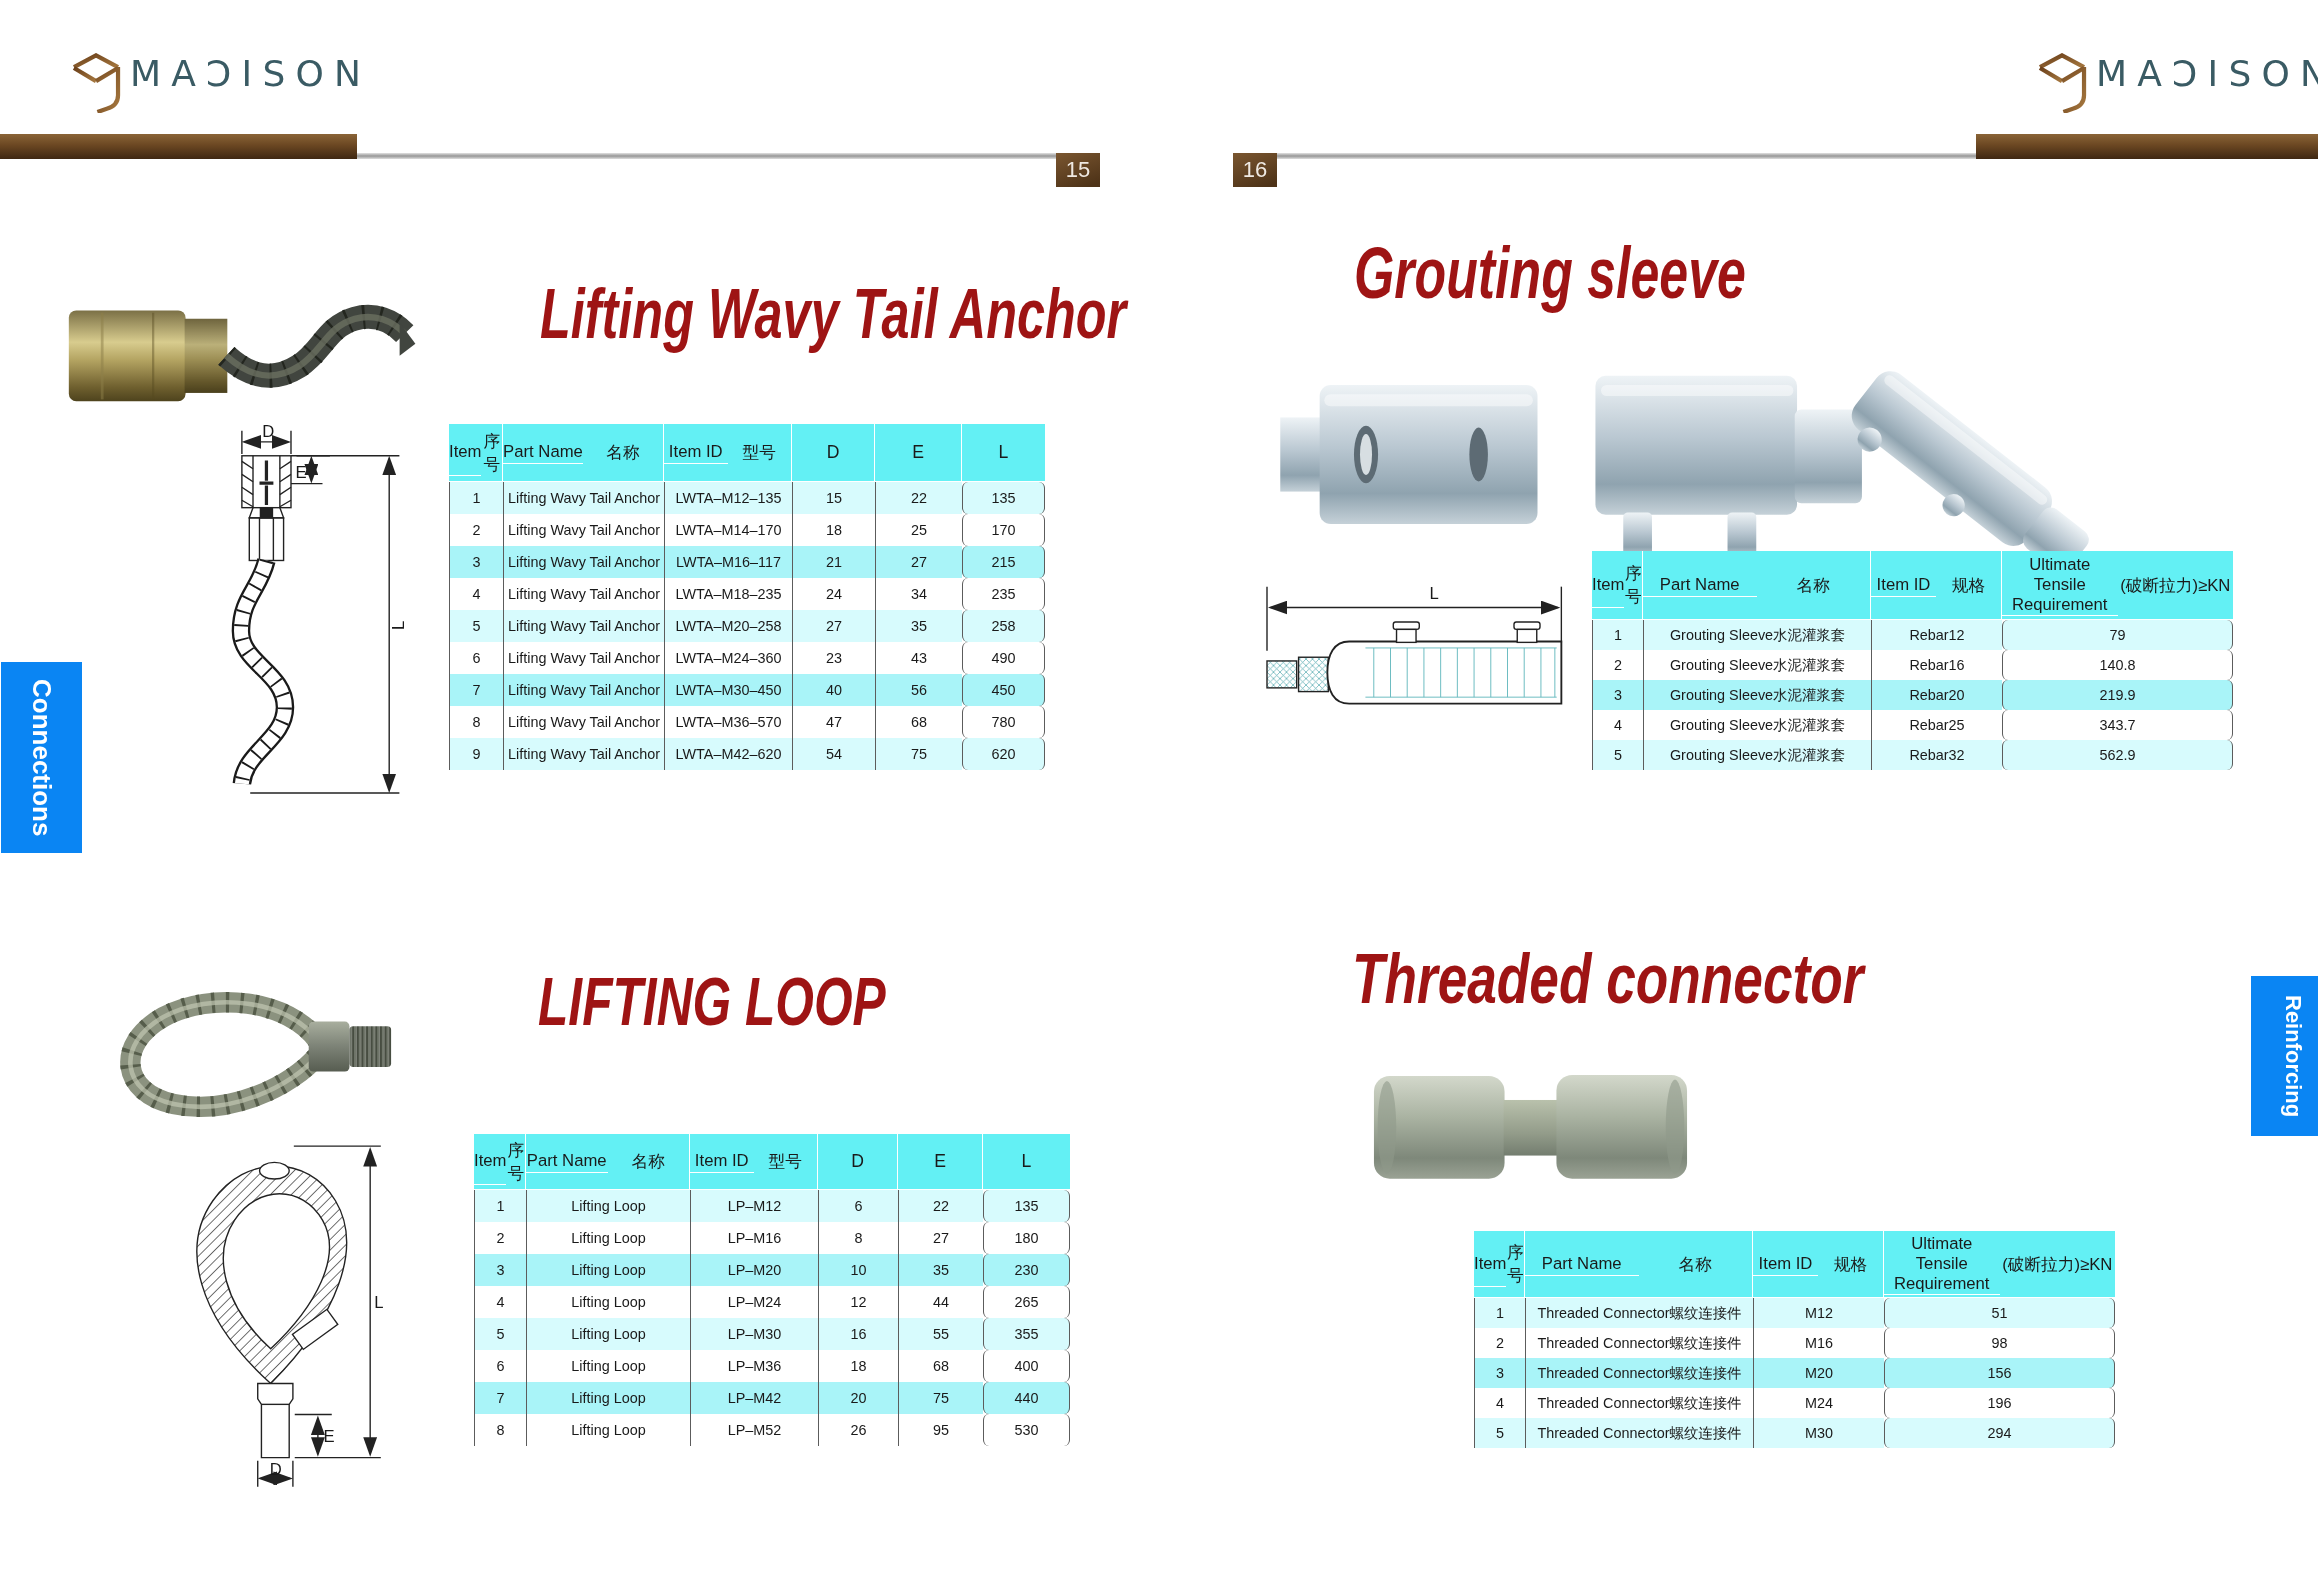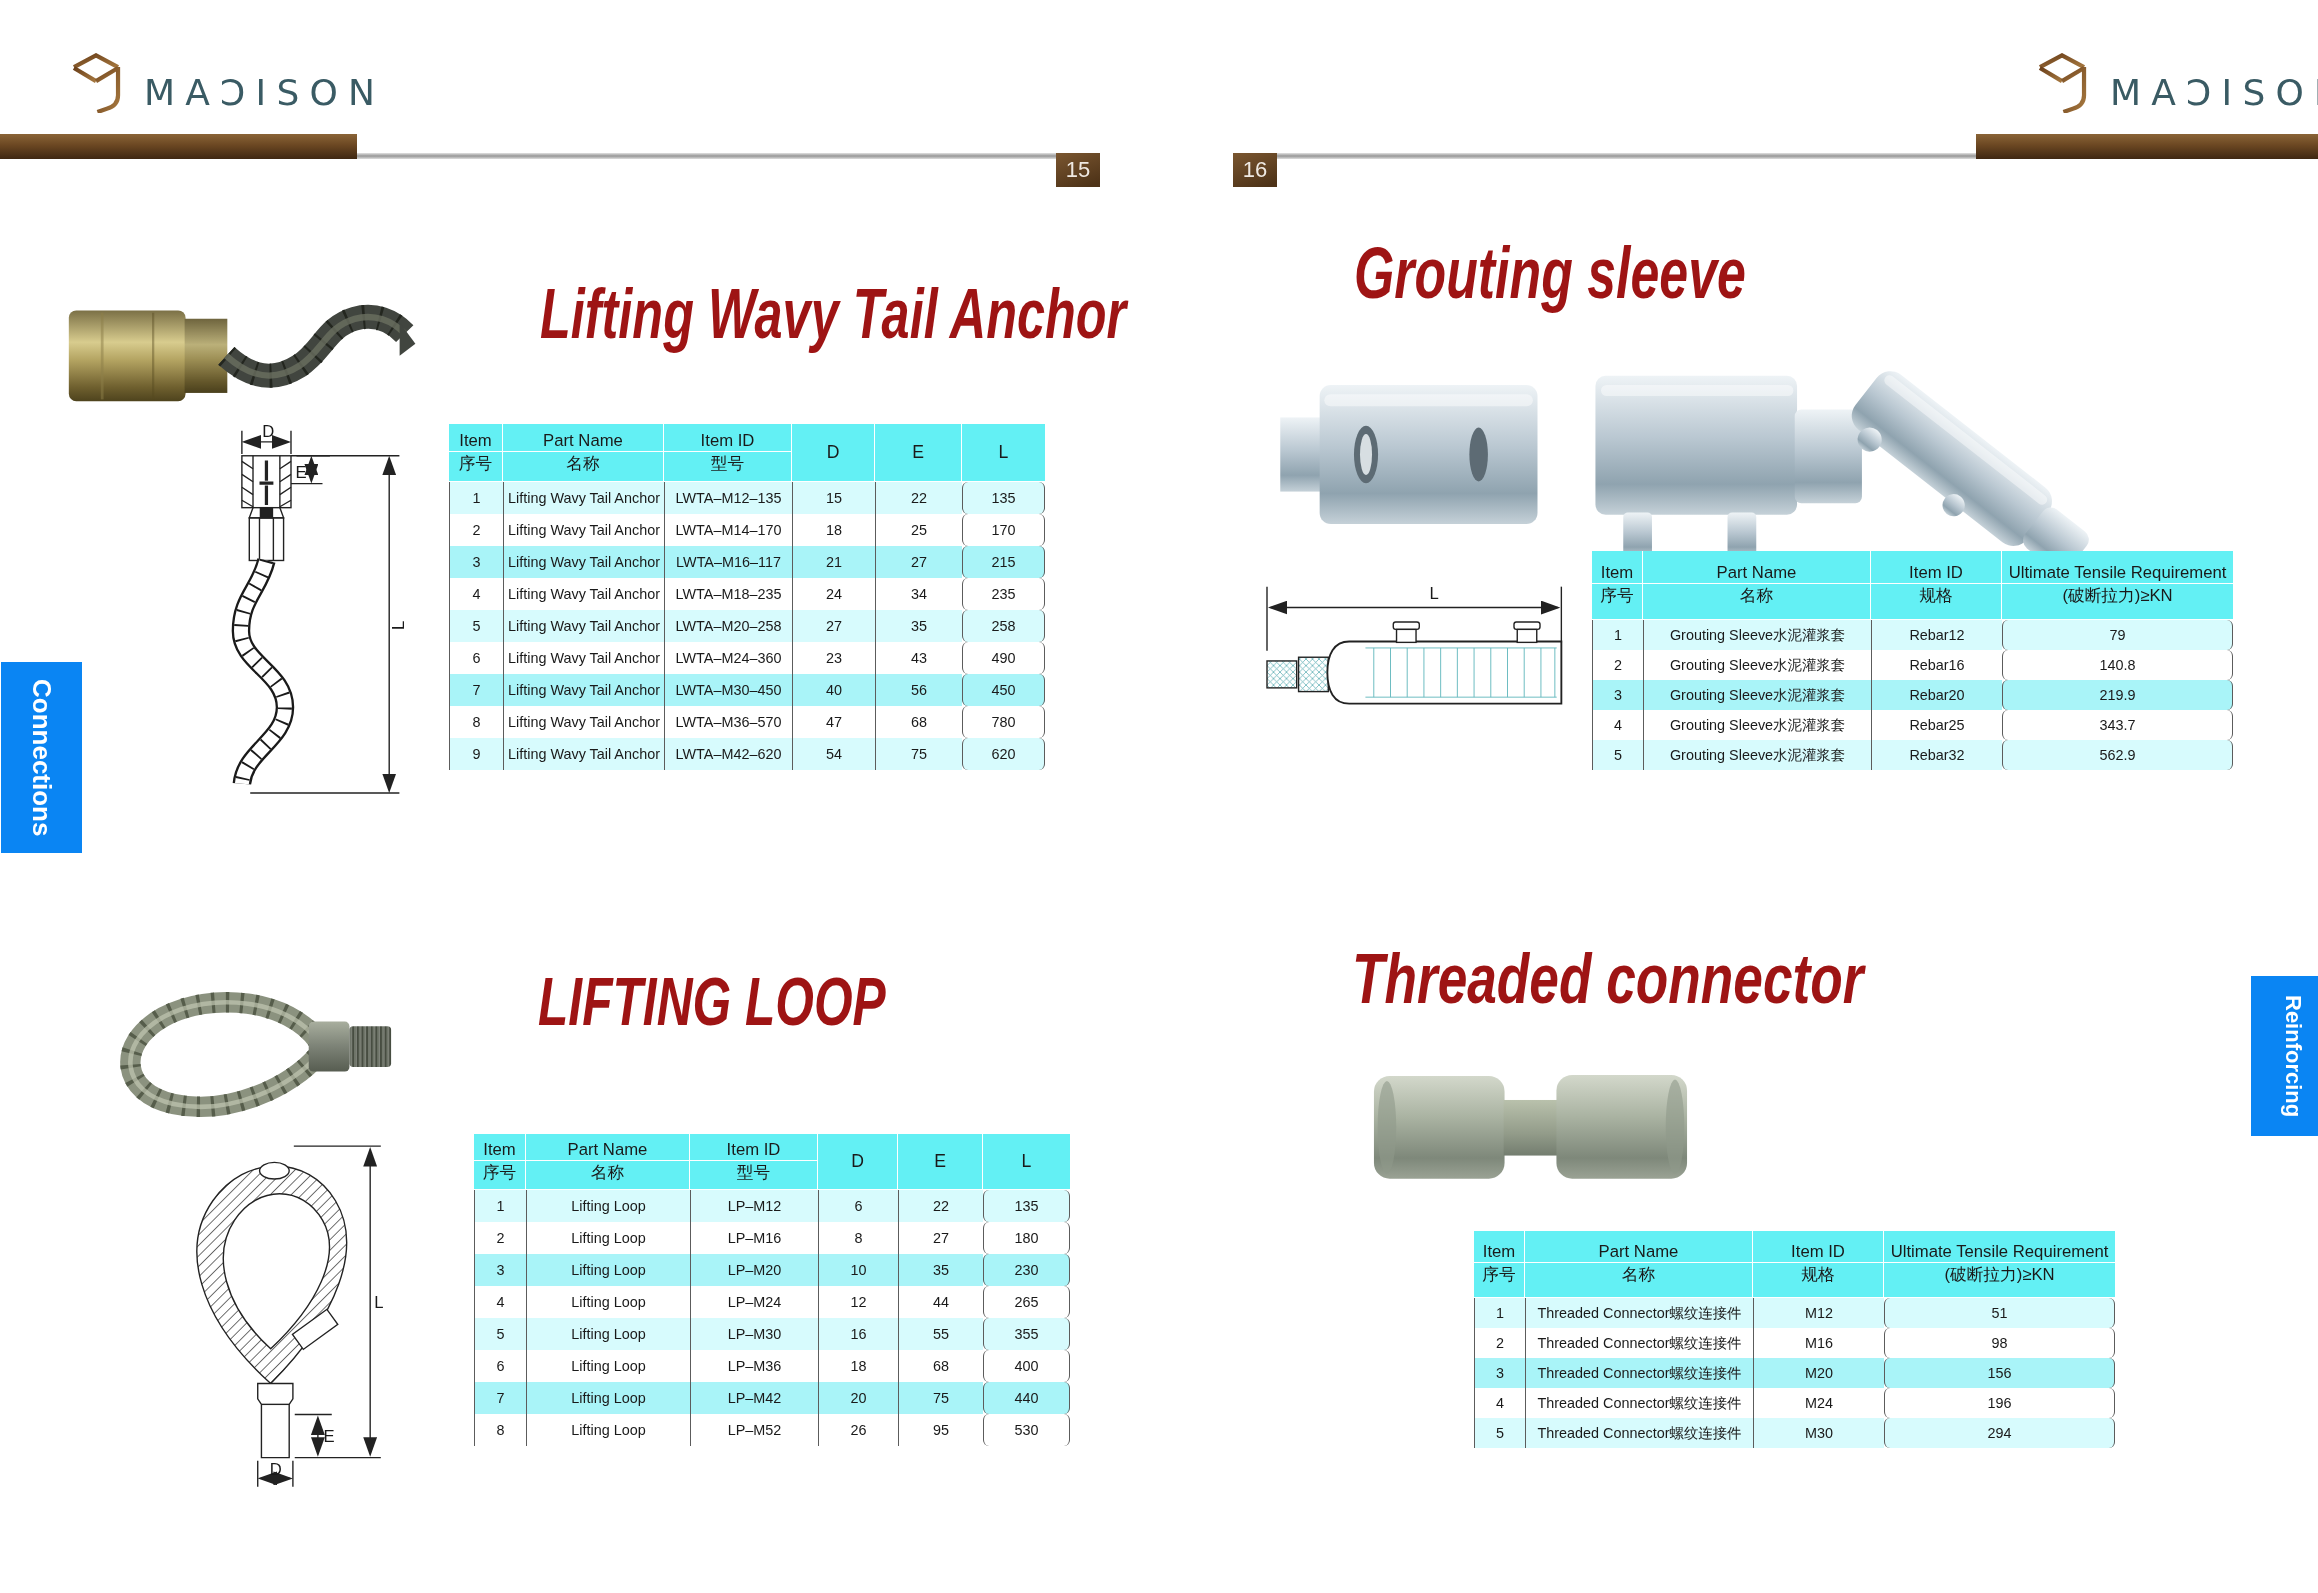--- a/index.html
+++ b/index.html
@@ -1,21 +1,21 @@
 <!DOCTYPE html>
 <html style="font-size:7.4px"><head>
 <meta charset="utf-8">
 <style>
   html,body{margin:0;padding:0;background:#fff;}
   .canvas{position:relative;width:2333px;height:1594px;background:#fff;overflow:hidden;
           font-family:"Liberation Sans","DejaVu Sans",sans-serif;color:#1a1a1a;}
   .abs{position:absolute;}
 
   
-  .logo{display:flex;align-items:flex-end;gap:22px;}
+  .logo{display:flex;align-items:flex-start;gap:8px;}
   .logo-text{font-family:"DejaVu Sans","Liberation Sans",sans-serif;font-size:36px;
              letter-spacing:10.2px;color:#3a5b64;font-weight:500;white-space:nowrap;}
   .brown-bar{background:linear-gradient(180deg,#8a6437 0%,#6b4722 45%,#3f2712 100%);}
   .gray-line{background:linear-gradient(180deg,#e2e2e2,#979797 50%,#dedede);}
   .page-badge{background:linear-gradient(160deg,#7a5630,#4e3318 90%);color:#efe9e2;
               font-size:22px;display:flex;align-items:center;justify-content:center;
               font-family:"Liberation Sans",sans-serif;}
 
   
   .sec-title{color:#9e1414;font-weight:bold;font-style:italic;white-space:nowrap;
@@ -23,21 +23,21 @@
 
   
   .vtab{writing-mode:vertical-rl;display:flex;align-items:center;justify-content:center;
         background:#0a85f3;color:#fff;font-weight:bold;font-family:"Liberation Sans",sans-serif;}
 
   
   table.spec{border-collapse:separate;border-spacing:0;table-layout:fixed;}
   table.spec th{background:#63f0f4;padding:0;font-weight:normal;
                 border-right:1.9px solid #fff;border-bottom:1.9px solid #fff;}
   table.spec th:last-child{border-right:none;}
-  .stack{display:flex;flex-direction:column;height:100%;}
+  .stack{display:flex;flex-direction:row;height:100%;}
   .stack .hen{flex:1;display:flex;align-items:center;justify-content:center;
               border-bottom:1.4px solid #fff;font-size:16.7px;}
   .stack .hzh{flex:1;display:flex;align-items:center;justify-content:center;font-size:16.7px;}
   .hsingle{display:flex;align-items:center;justify-content:center;height:100%;font-size:17.6px;}
   table.spec tbody tr{background:#fff;}
   table.spec tbody tr:nth-child(4n+1){background:#d7fbfd;}
   table.spec tbody tr:nth-child(4n+3){background:#a9f4f8;}
   table.spec td{border-left:0.9px solid #5c5c5c;text-align:center;vertical-align:middle;
                 font-size:14.4px;overflow:hidden;white-space:nowrap;}
   table.spec td:last-child{border-right:0.9px solid #5c5c5c;border-radius:6px;}

